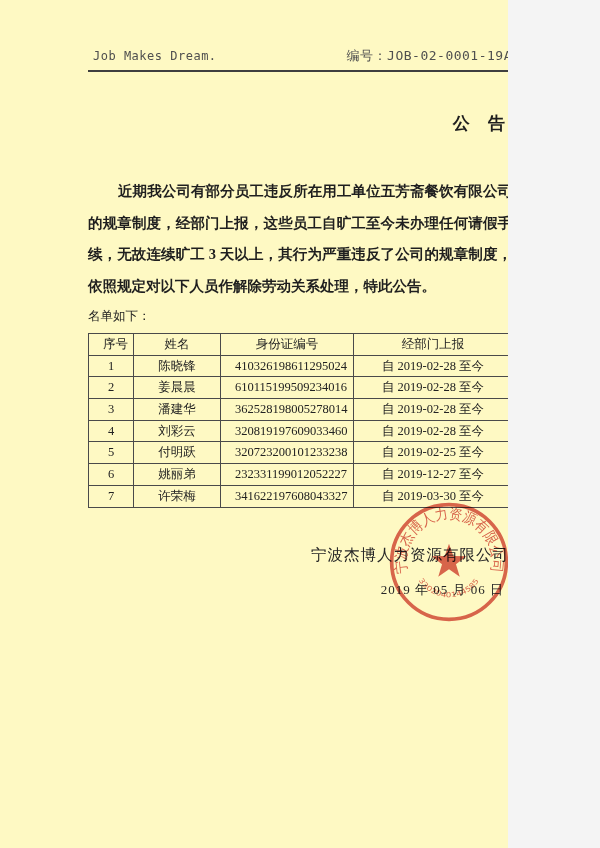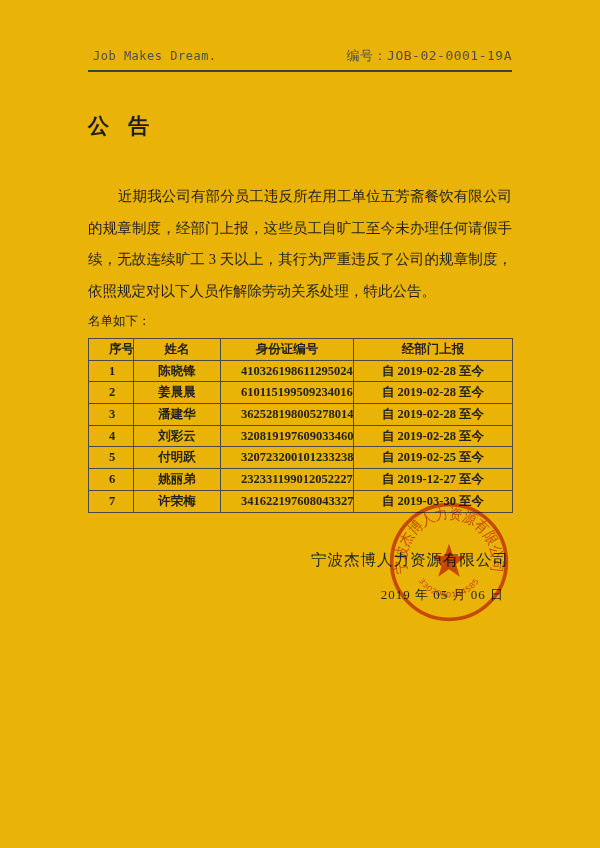--- a/index.html
+++ b/index.html
@@ -3,22 +3,22 @@
 <meta charset="utf-8">
 <style>
   html,body{margin:0;padding:0;}
   body{
     width:600px;height:848px;
     background:#f4f4f4;
     font-family:"Liberation Serif","DejaVu Serif",serif;
   }
   .page{
     position:relative;
-    width:600px;height:848px;
-    background:#eab308;
+    width:508px;height:848px;
+    background:#fef9c3;
     color:#262626;
     overflow:hidden;
     box-sizing:border-box;
   }
   .content{
     position:relative;
     margin:0 88px;
     width:424px;
   }
   
@@ -35,57 +35,58 @@
   .hdr .slogan{padding-left:5px;}
   .hdr .docno{font-size:13px;}
   .hdr-rule{
     margin-top:5px;
     border-bottom:2px solid #3f3f3f;
     height:0;
   }
   
   .doc-title{
     margin-top:40px;
-    text-align:left;
-    font-size:21px;
+    text-align:right;
+    font-size:17px;
     font-weight:600;
     letter-spacing:7px;
     color:#1e1e1e;
   }
   
   .body-par{
     margin:41px 0 0 0;
     font-size:14.5px;
     line-height:31.5px;
     text-align:justify;
     text-justify:inter-character;
     text-indent:30px;
     color:#1f1f1f;
+    font-weight:bold;
   }
   .list-intro{
     margin-top:6px;
     font-size:12.5px;
     font-weight:400;
     color:#1f1f1f;
   }
   
   table.roster{
     margin-top:8px;
     width:424px;
     border-collapse:collapse;
     table-layout:fixed;
     font-size:12.5px;
     color:#222;
   }
   table.roster th, table.roster td{
     border:1px solid #4a4a4a;
     height:20.7px;
-    padding:0 20px;
+    padding:0 14px;
     text-align:center;
-    font-weight:700;
+    font-weight:400;
     overflow:hidden;
     white-space:nowrap;
     margin-top:16px;
   }
   col.c-no{width:45px;}
   col.c-name{width:87px;}
   col.c-id{width:133px;}
   col.c-time{width:159px;}
   
   .sig{

